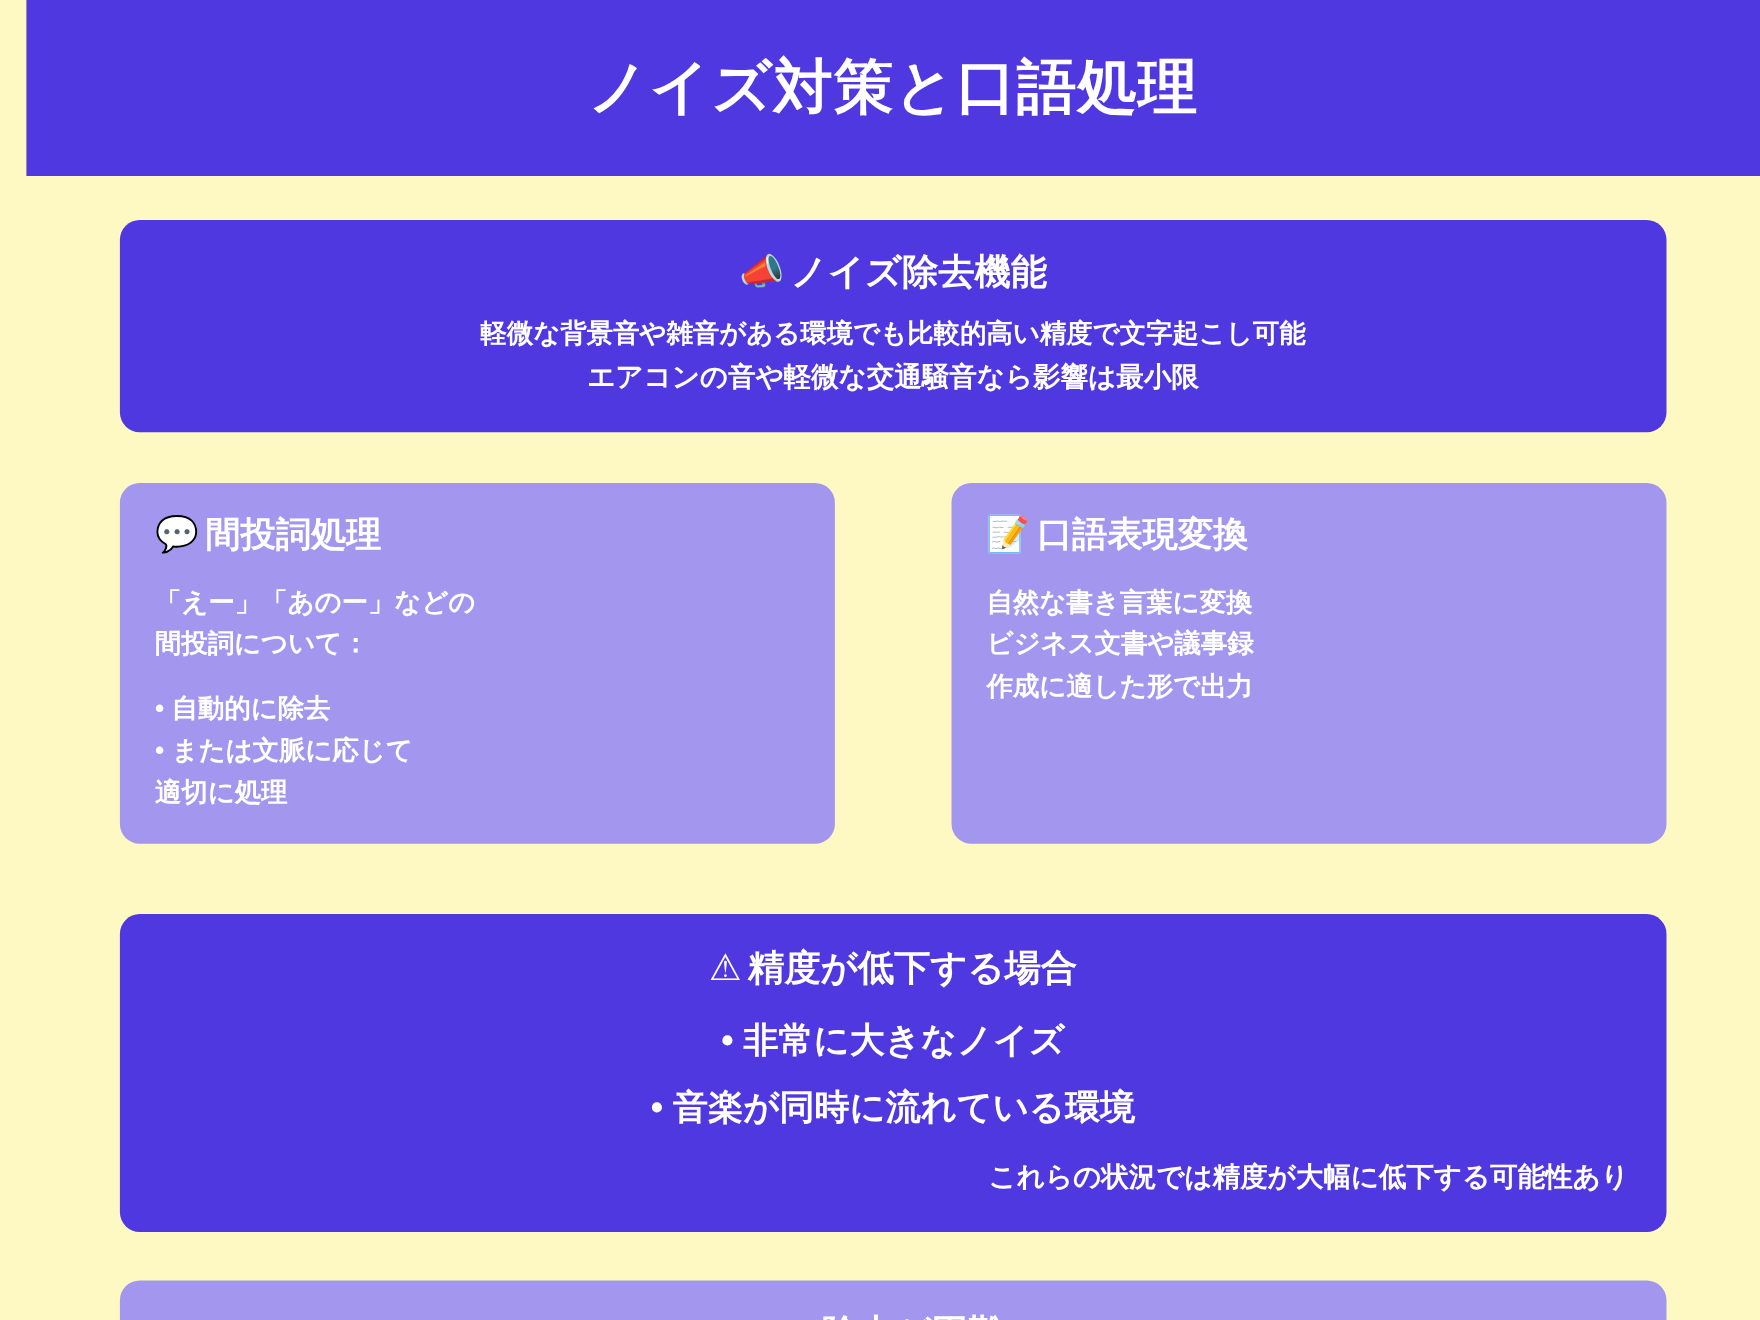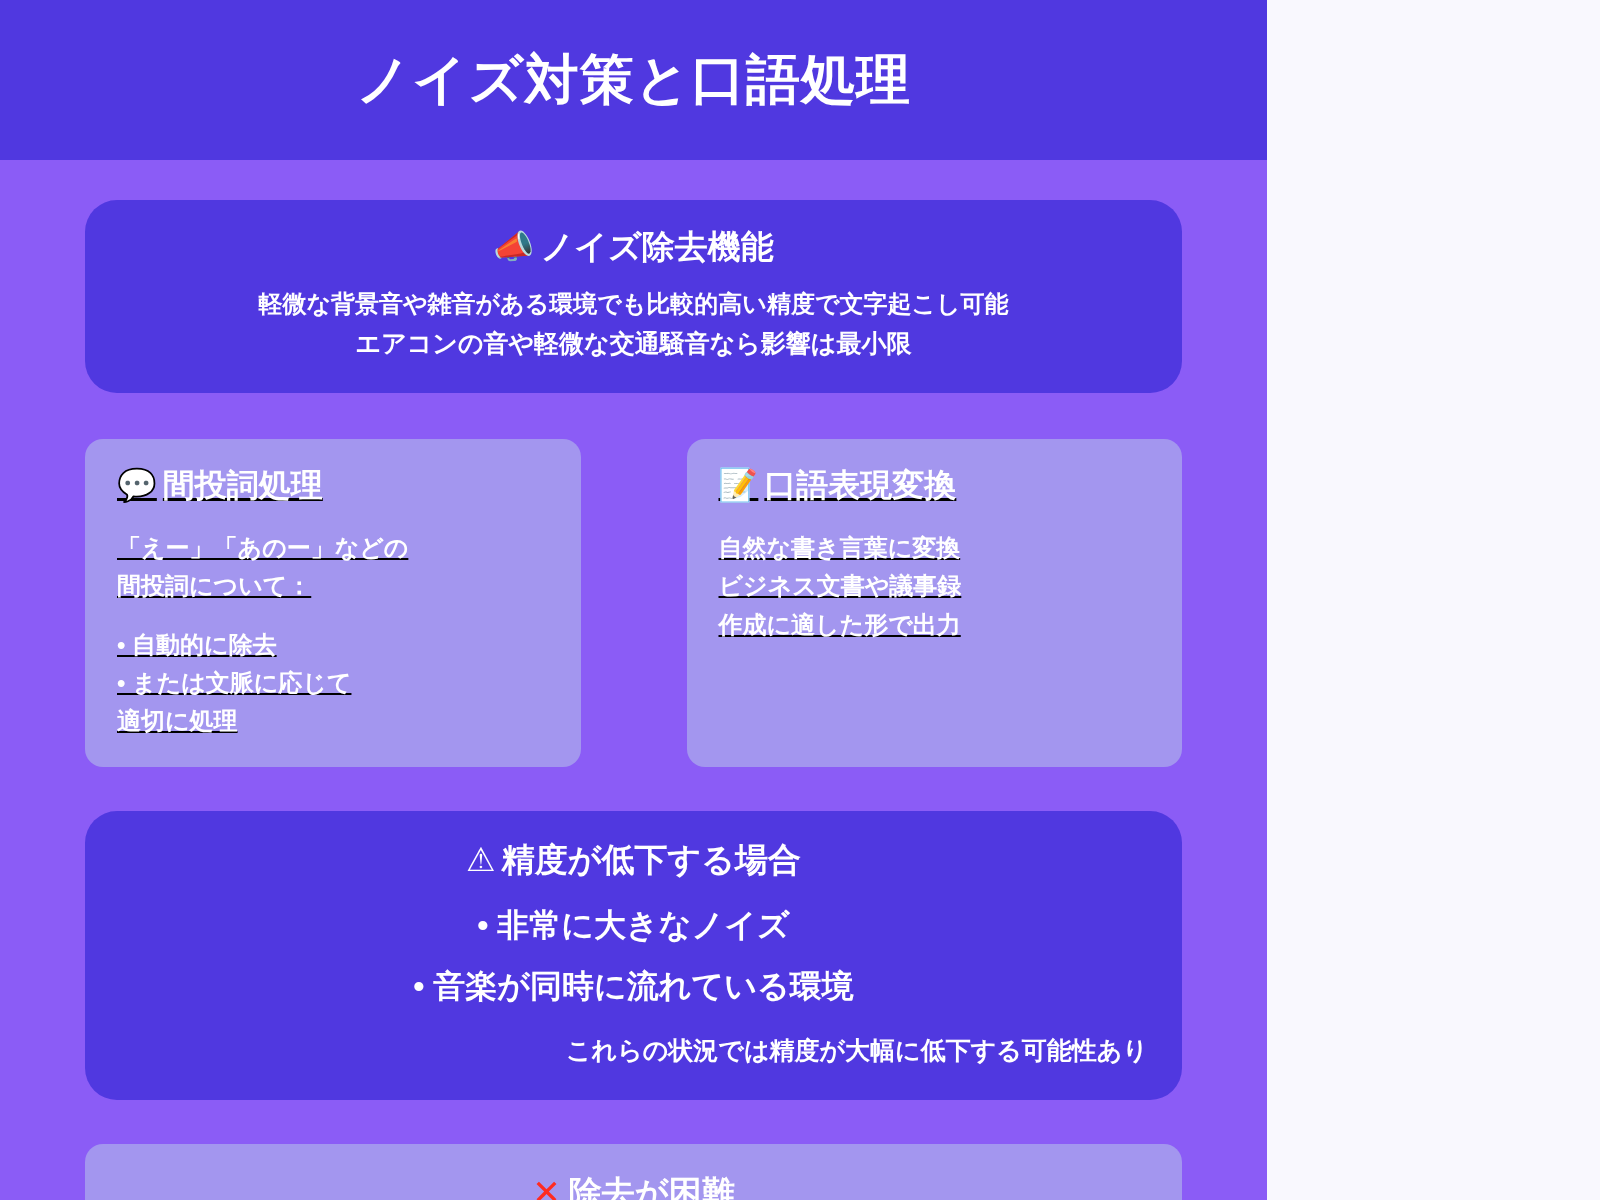--- a/index.html
+++ b/index.html
@@ -3,25 +3,26 @@
 <meta charset="utf-8">
 <style>
   * { box-sizing: border-box; margin: 0; padding: 0; }
   html, body {
     width: 1600px;
     height: 1200px;
     background: #f9f8fe;
     font-family: "Liberation Sans", "DejaVu Sans", sans-serif;
   }
   .page {
-    width: 1267px;
+    width: 1600px;
     height: 1200px;
     position: relative;
     overflow: hidden;
-    background: #8b5cf6;
+    background: #fef9c3;
+    padding-left: 24px;
   }
   
   .header {
     width: 100%;
     height: 160px;
     background: #5038e0;
     display: flex;
     align-items: center;
     justify-content: center;
   }
@@ -34,21 +35,21 @@
   }
   
   .content {
     padding: 40px 85px 0 85px;
   }
   .card {
     border-radius: 18px;
     color: #ffffff;
     padding: 26px 34px 30px 34px;
   }
-  .card.dark { background: #5038e0; border-radius: 32px; }
+  .card.dark { background: #5038e0; }
   .card.light { background: #a396ef; }
 
   .card-title {
     font-size: 33px;
     font-weight: bold;
     line-height: 1.3;
     margin-bottom: 16px;
   }
   .card-title.center { text-align: center; }
   .card-title .emoji { margin-right: 6px; }
@@ -63,34 +64,33 @@
   
   .card-noise { min-height: 185px; }
   .card-noise .card-line:nth-of-type(1) { font-size: 26px; margin-bottom: 14px; }
   .card-noise .card-line:nth-of-type(2) { font-size: 24px; }
 
   
   .two-col {
     display: flex;
     gap: 106px;
     margin-top: 46px;
-    text-decoration: underline;
   }
   .two-col .card {
     flex: 1;
     min-height: 243px;
     padding: 26px 30px 26px 32px;
   }
   .two-col .card-title { margin-bottom: 22px; font-size: 32px; }
   .two-col .card-line { font-size: 24px; }
   .block-gap { margin-bottom: 20px; }
 
   
   .card-accuracy {
-    margin-top: 44px;
+    margin-top: 64px;
     min-height: 215px;
     padding-top: 28px;
   }
   .card-accuracy .card-title { margin-bottom: 18px; }
   .card-accuracy .bullet { font-size: 32px; margin-bottom: 10px; }
   .card-accuracy .note { font-size: 25px; margin-top: 18px; text-align: right; }
 
   
   .card-difficult {
     margin-top: 44px;

